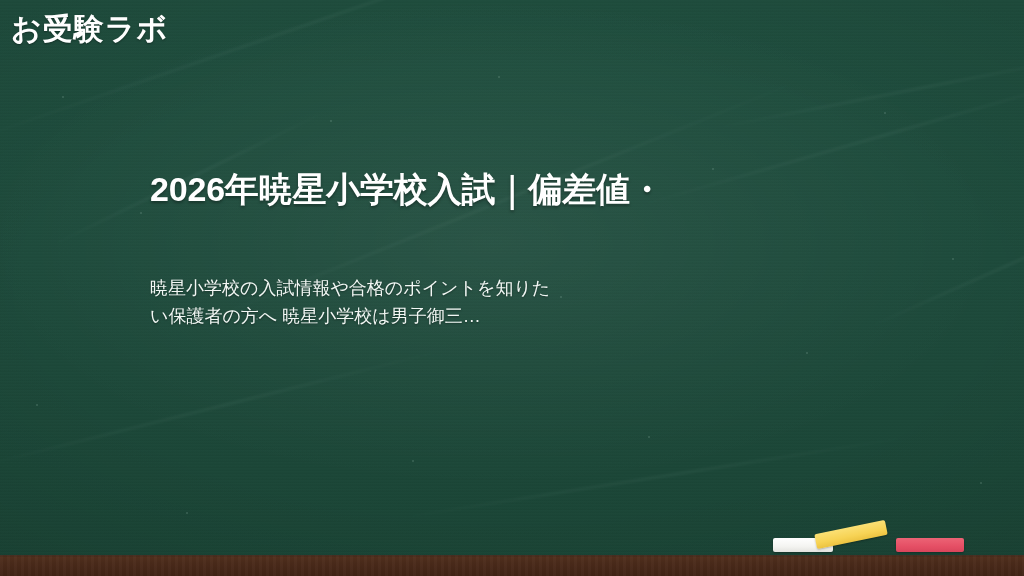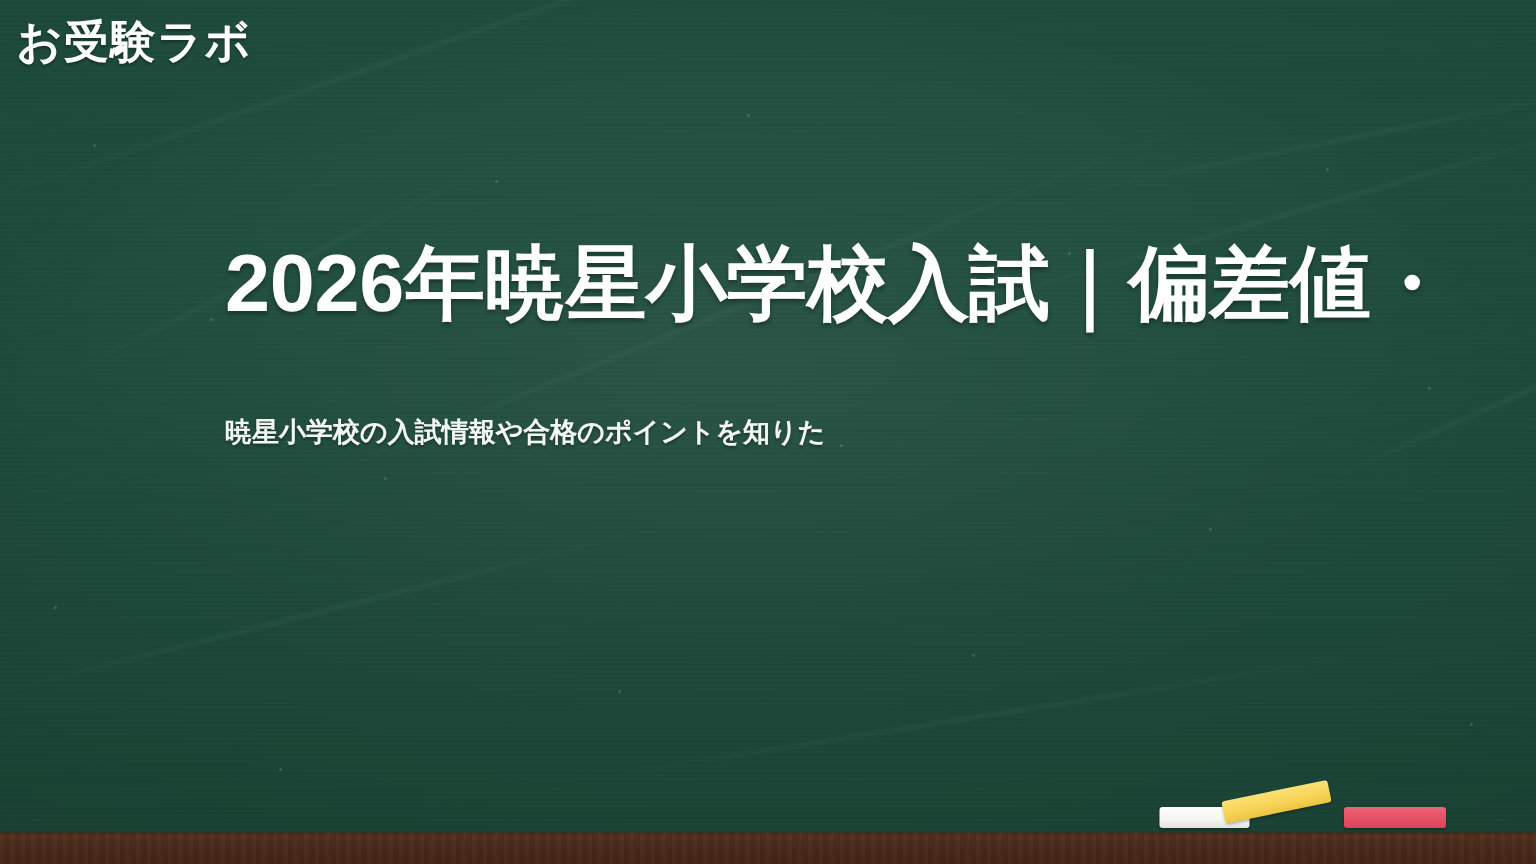--- a/index.html
+++ b/index.html
@@ -85,33 +85,33 @@
   
   .content {
     position:absolute;
     left:150px; top:160px;
     width:820px;
   }
 
   .title {
     font-family:"Liberation Sans", sans-serif;
     font-weight:700;
-    font-size:54px;
+    font-size:34px;
     line-height:58px;
     color:#ffffff;
     letter-spacing:-0.2px;
     text-shadow:0 2px 3px rgba(0,0,0,.33);
     white-space:nowrap;
   }
   .title .ln { display:block; }
 
   .subtitle {
     margin-top:56px;
     font-family:"Liberation Sans", sans-serif;
-    font-weight:700;
+    font-weight:400;
     font-size:18px;
     line-height:28px;
     color:#f2f7f4;
     text-shadow:0 1px 2px rgba(0,0,0,.35);
     white-space:nowrap;
   }
   .subtitle .ln { display:block; }
 
   
   .ledge {
@@ -189,20 +189,21 @@
   <div class="logo">お受験ラボ</div>
 
   <div class="content">
 
     <h1 class="title">
       <span class="ln">2026年暁星小学校入試｜偏差値・</span>
     </h1>
 
     <div class="subtitle">
       <span class="ln">暁星小学校の入試情報や合格のポイントを知りた</span>
+      <span class="ln">い保護者の方へ 暁星小学校は男子御三…</span>
     </div>
 
   </div>
 
   <div class="ledge">
     <div class="ledge-top"></div>
   </div>
 
   <div class="chalk chalk-white"></div>
   <div class="chalk chalk-yellow"></div>

